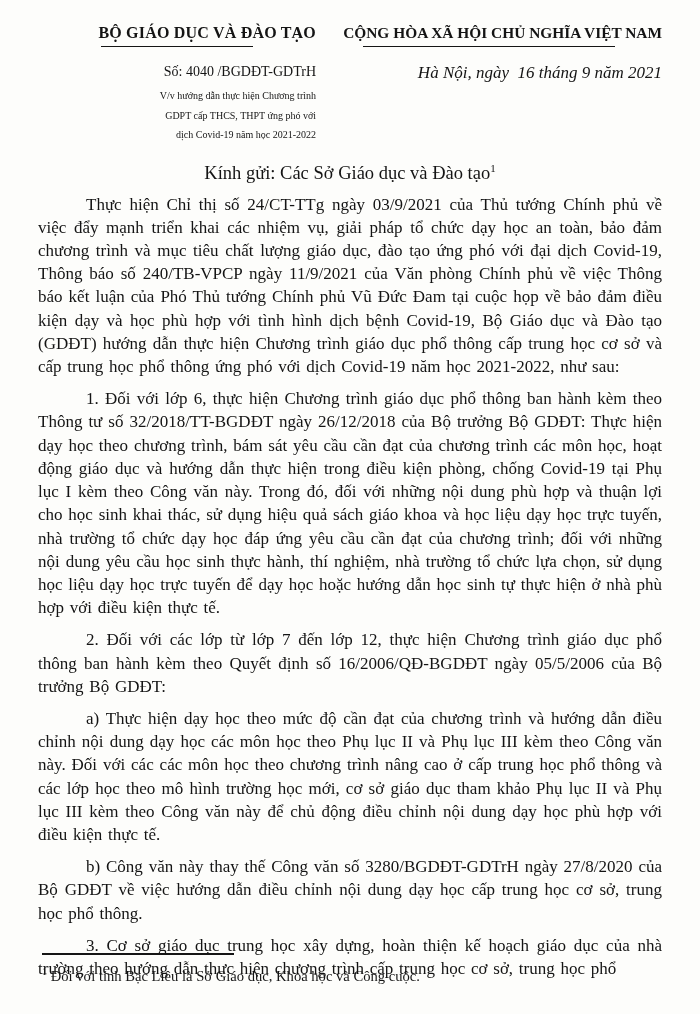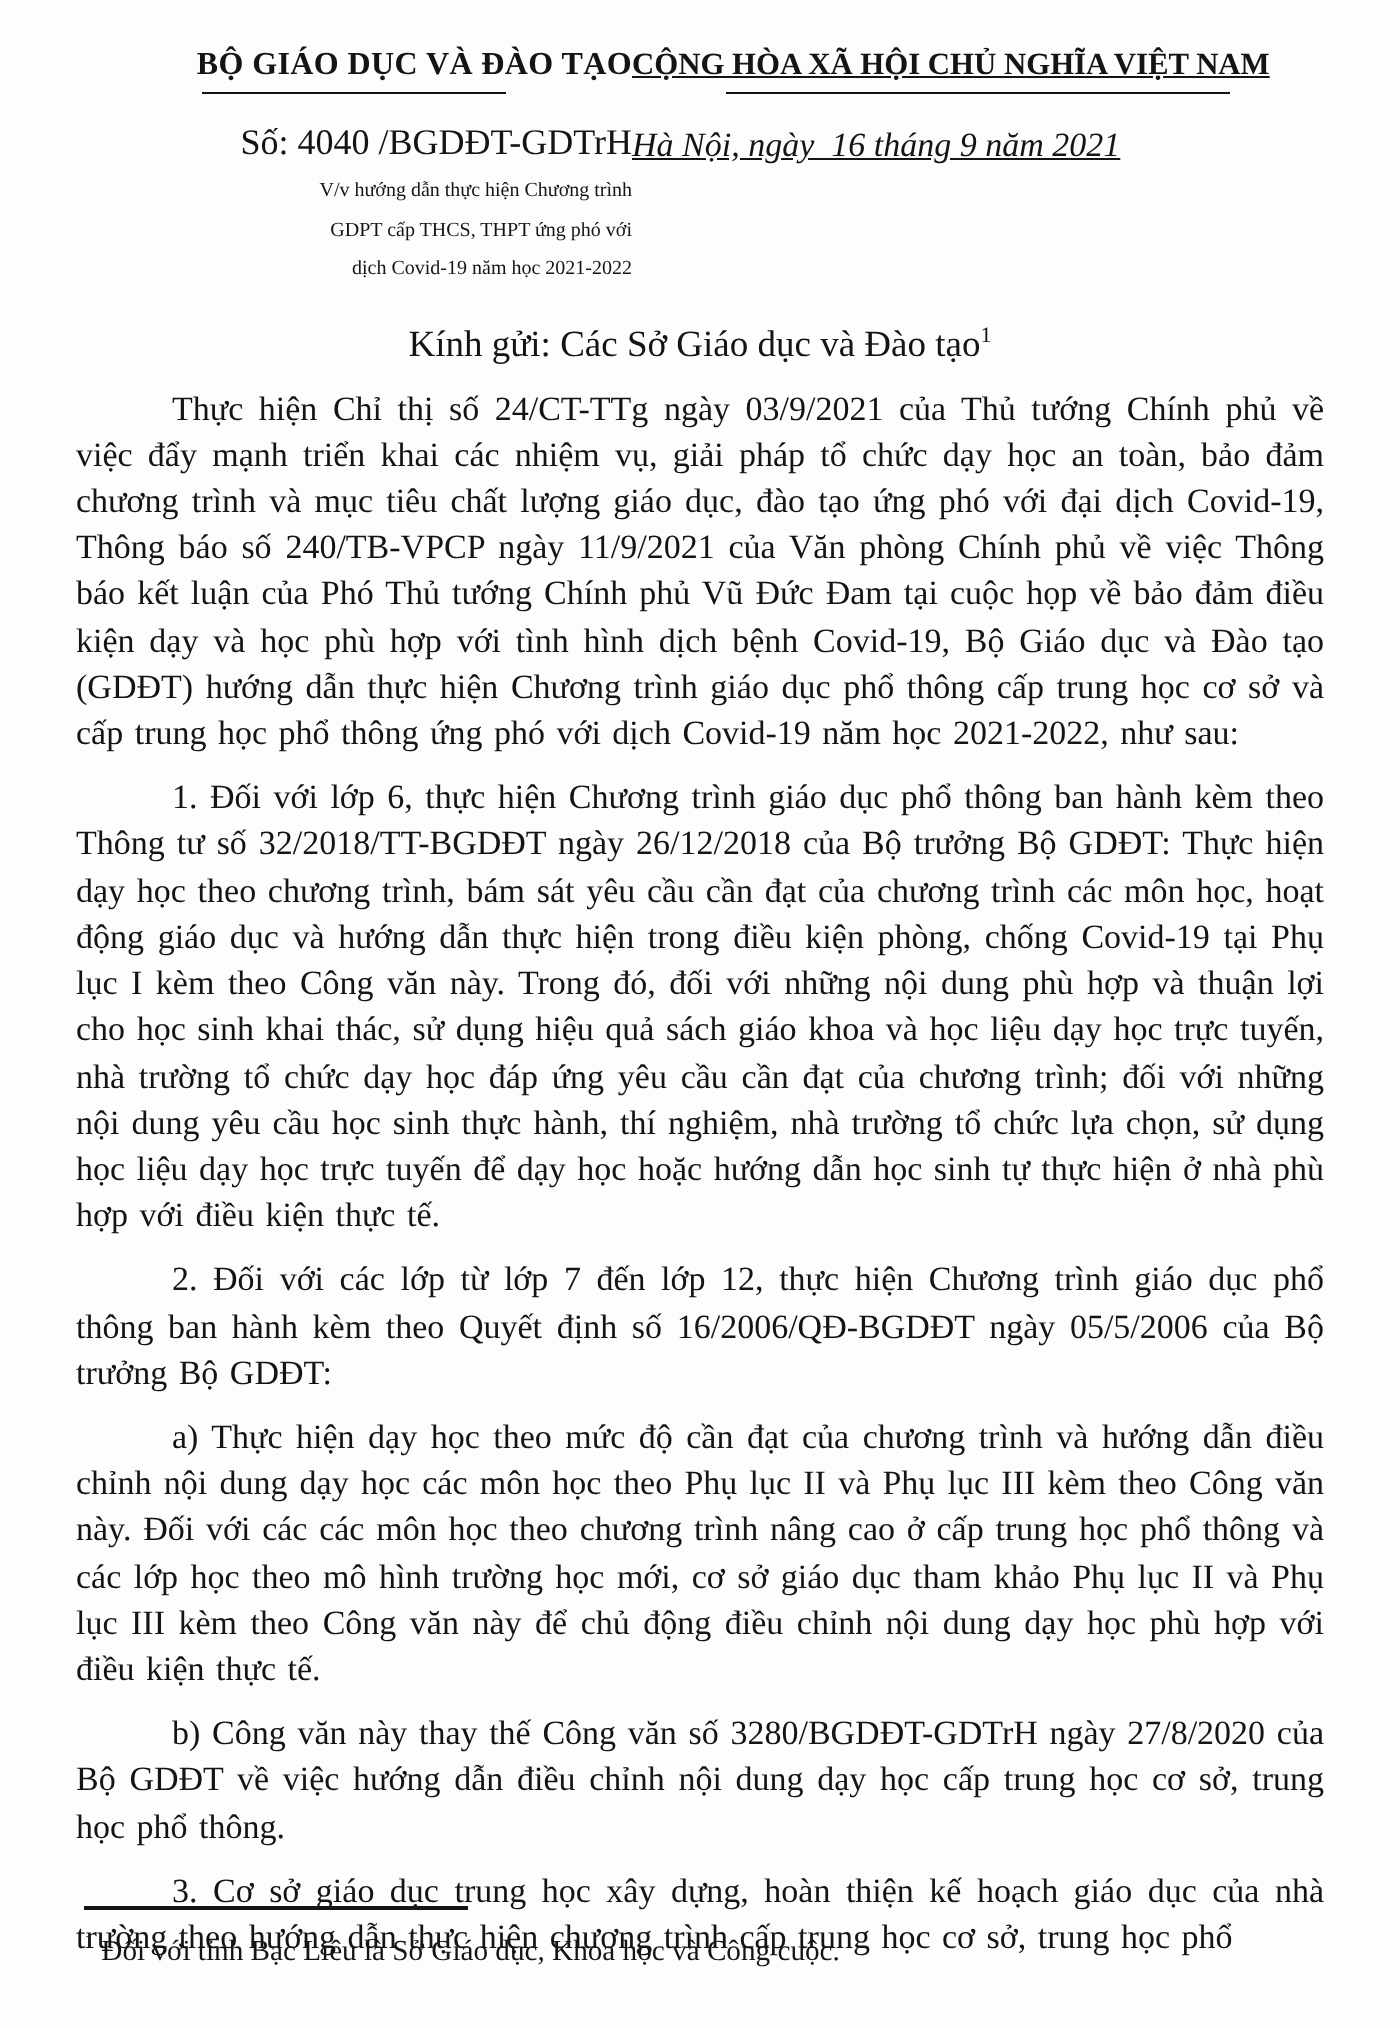--- a/index.html
+++ b/index.html
@@ -13,30 +13,30 @@
     position: relative;
     width: 700px; height: 1014px;
     background: #fdfdfb;
     overflow: hidden;
     box-sizing: border-box;
     padding: 22px 38px 0 38px;
   }
   
   .doc-header { display: flex; width: 624px; }
   .header-left  { width: 278px; text-align: right; flex: none; }
-  .header-right { width: 346px; text-align: left; flex: none; margin-left: 0px; text-decoration: underline; }
+  .header-right { width: 346px; text-align: right; flex: none; margin-left: 0px; }
   .org {
     font-weight: bold; font-size: 16px; line-height: 21px;
     letter-spacing: 0.2px; white-space: nowrap;
   }
   .rule-left {
     width: 152px; border-top: 1.6px solid #151515;
     margin: 3px auto 13px auto; height: 0;
   }
-  .doc-number { font-size: 18px; line-height: 23px; margin-bottom: 3px; white-space: nowrap; }
+  .doc-number { font-size: 14px; line-height: 23px; margin-bottom: 3px; white-space: nowrap; }
   .subject-line { font-size: 10px; line-height: 19.5px; }
   .country { font-weight: bold; font-size: 15.4px; line-height: 21px; white-space: nowrap; }
   .motto   { font-weight: bold; font-size: 17px; line-height: 22px; margin-top: 2px; white-space: pre; }
   .rule-right {
     width: 252px; border-top: 1.8px solid #151515;
     margin: 3px auto 0 auto; height: 0;
   }
   .place-date { font-style: italic; font-size: 17px; margin-top: 16px; white-space: pre; }
   
   .salutation {

